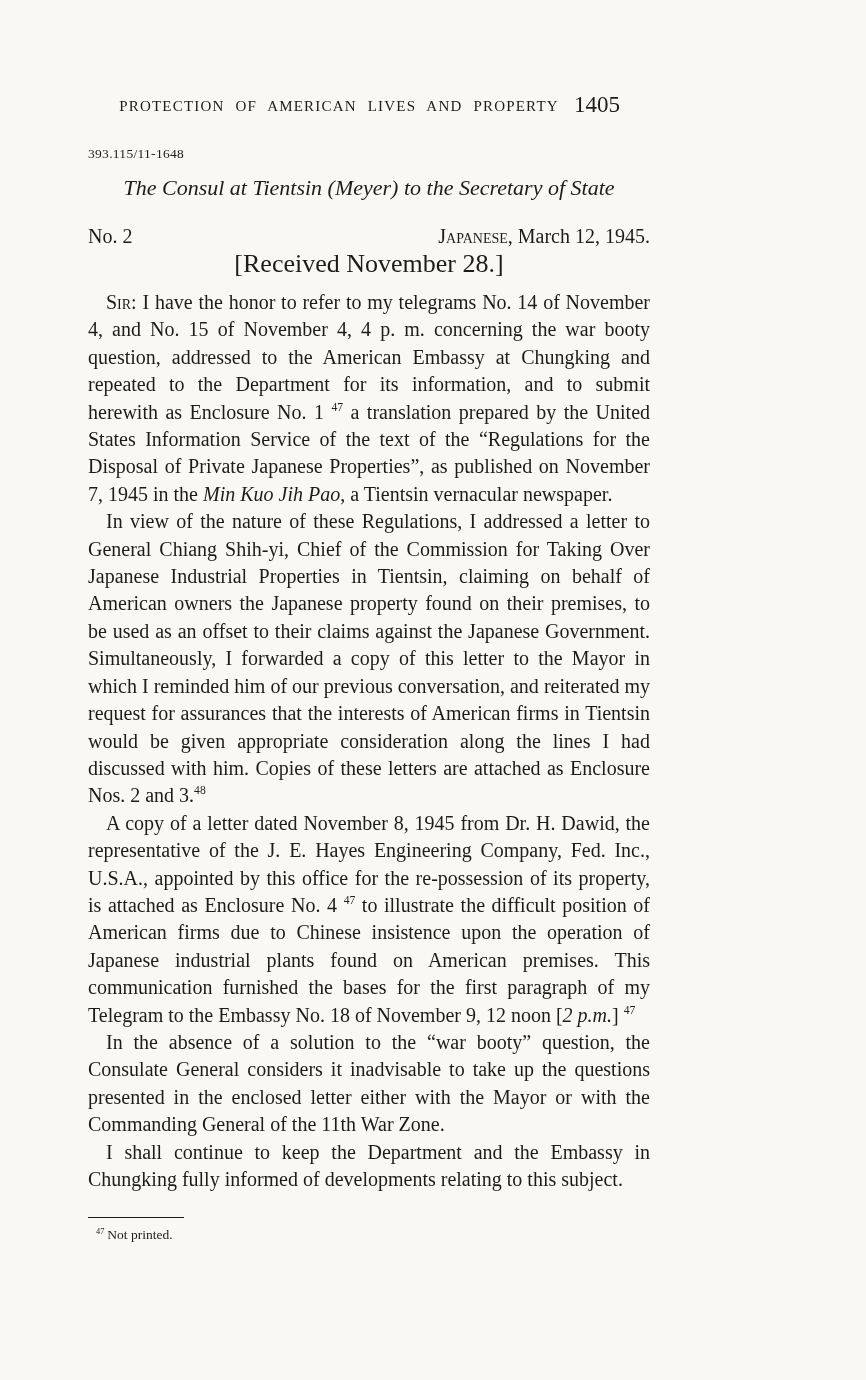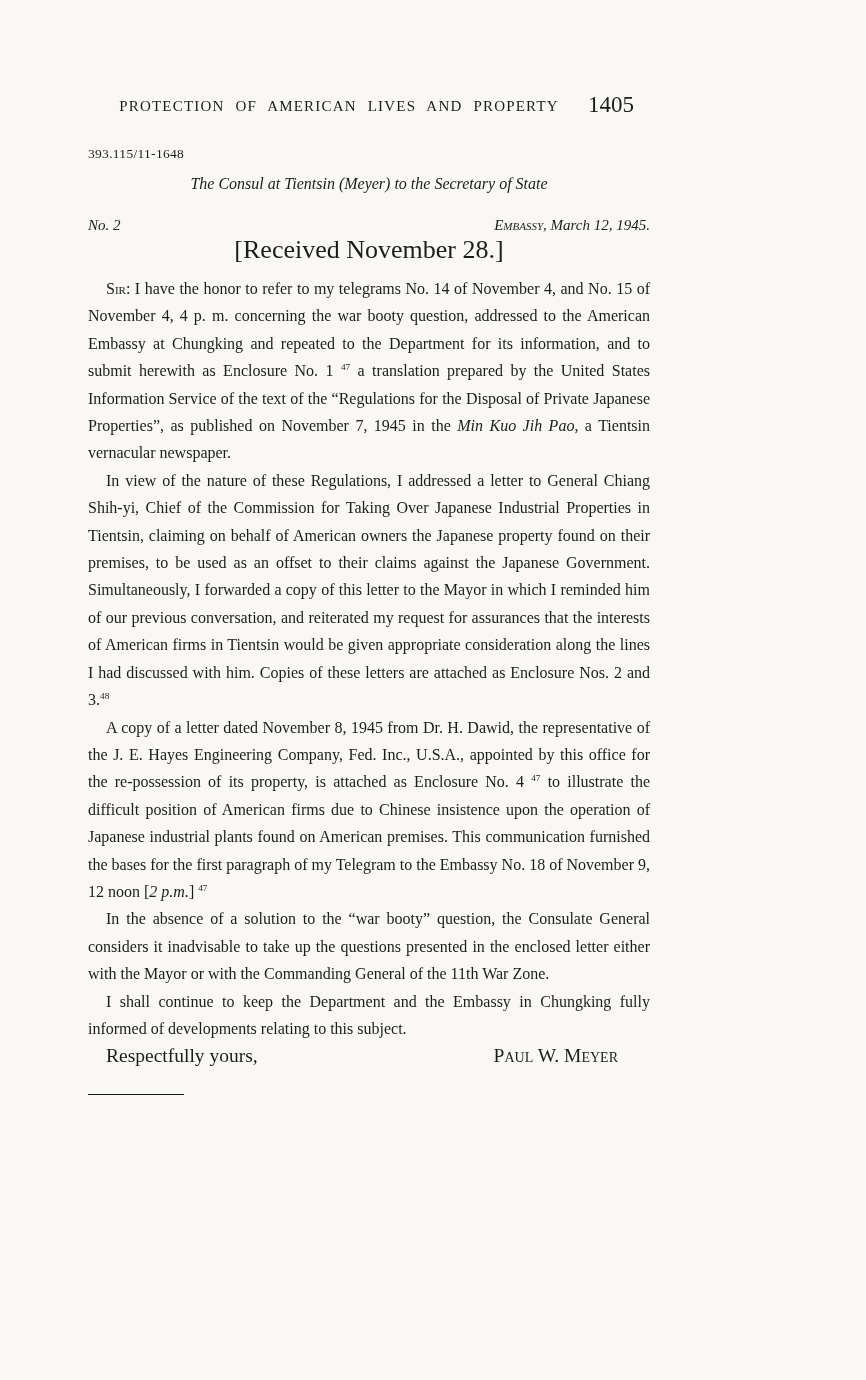--- a/index.html
+++ b/index.html
@@ -25,50 +25,49 @@
   .running-title {
     display: block;
     text-align: center;
     font-size: 15px;
     letter-spacing: 1.2px;
     word-spacing: 6px;
     padding-right: 60px;
   }
   .page-number {
     position: absolute;
-    right: 16px;
+    right: 30px;
     top: -6px;
     font-size: 23px;
   }
   .file-number {
     margin-top: 22px;
     font-size: 13.5px;
     letter-spacing: 0.3px;
   }
   .doc-title {
     margin-top: 13px;
     text-align: center;
     font-style: italic;
-    font-size: 16px;
+    font-size: 22px;
   }
   .dateline-row {
     margin-top: 24px;
     display: flex;
     justify-content: space-between;
-    font-size: 15px;
-    font-style: italic;
+    font-size: 20px;
   }
   .received-line {
     margin-top: 1px;
     text-align: center;
     font-size: 26px;
   }
   .letter-body {
     margin-top: 10px;
-    font-size: 16px;
+    font-size: 20px;
     line-height: 27.4px;
     text-align: justify;
   }
   .para { text-indent: 18px; }
   .sc { font-variant: small-caps; }
   .it { font-style: italic; }
   .sup {
     vertical-align: super;
     font-size: 0.58em;
     line-height: 0;
@@ -109,35 +108,34 @@
     <span class="running-title">PROTECTION OF AMERICAN LIVES AND PROPERTY</span>
     <span class="page-number">1405</span>
   </div>
 
   <div class="file-number">393.115/11-1648</div>
 
   <div class="doc-title">The Consul at Tientsin (Meyer) to the Secretary of State</div>
 
   <div class="dateline-row">
     <span>No. 2</span>
-    <span><span class="sc">Embassy,</span><span> March 12, 1945.</span></span>
+    <span><span class="sc">Japanese,</span><span> March 12, 1945.</span></span>
   </div>
 
   <div class="received-line">[Received November 28.]</div>
 
   <div class="letter-body">
       <p class="para"><span class="sc">Sir: </span><span>I have the honor to refer to my telegrams No. 14 of November 4, and No. 15 of November 4, 4 p. m. concerning the war booty question, addressed to the American Embassy at Chungking and repeated to the Department for its information, and to submit herewith as Enclosure No. 1 </span><span class="sup">47</span><span> a translation prepared by the United States Information Service of the text of the “Regulations for the Disposal of Private Japanese Properties”, as published on November 7, 1945 in the </span><span class="it">Min Kuo Jih Pao</span><span>, a Tientsin vernacular newspaper.</span></p>
       <p class="para"><span>In view of the nature of these Regulations, I addressed a letter to General Chiang Shih-yi, Chief of the Commission for Taking Over Japanese Industrial Properties in Tientsin, claiming on behalf of American owners the Japanese property found on their premises, to be used as an offset to their claims against the Japanese Government. Simultaneously, I forwarded a copy of this letter to the Mayor in which I reminded him of our previous conversation, and reiterated my request for assurances that the interests of American firms in Tientsin would be given appropriate consideration along the lines I had discussed with him. Copies of these letters are attached as Enclosure Nos. 2 and 3.</span><span class="sup">48</span></p>
       <p class="para"><span>A copy of a letter dated November 8, 1945 from Dr. H. Dawid, the representative of the J. E. Hayes Engineering Company, Fed. Inc., U.S.A., appointed by this office for the re-possession of its property, is attached as Enclosure No. 4 </span><span class="sup">47</span><span> to illustrate the difficult position of American firms due to Chinese insistence upon the operation of Japanese industrial plants found on American premises. This communication furnished the bases for the first paragraph of my Telegram to the Embassy No. 18 of November 9, 12 noon [</span><span class="it">2 p.m.</span><span>] </span><span class="sup">47</span></p>
       <p class="para"><span>In the absence of a solution to the “war booty” question, the Consulate General considers it inadvisable to take up the questions presented in the enclosed letter either with the Mayor or with the Commanding General of the 11th War Zone.</span></p>
       <p class="para"><span>I shall continue to keep the Department and the Embassy in Chungking fully informed of developments relating to this subject.</span></p>
     </div>
 
-  <div class="signature-row">
-    <span class="valediction">Respectfully yours,</span>
-    <span class="signature sc">Paul W. Meyer</span>
-  </div>
 
   <div class="footnotes">
     <div class="fn-rule"></div>
+    <div class="footnote">
+      <span class="fn-marker">47</span><span>Not printed.</span>
+    </div>
   </div>
 
 </div>
 
 </body></html>

